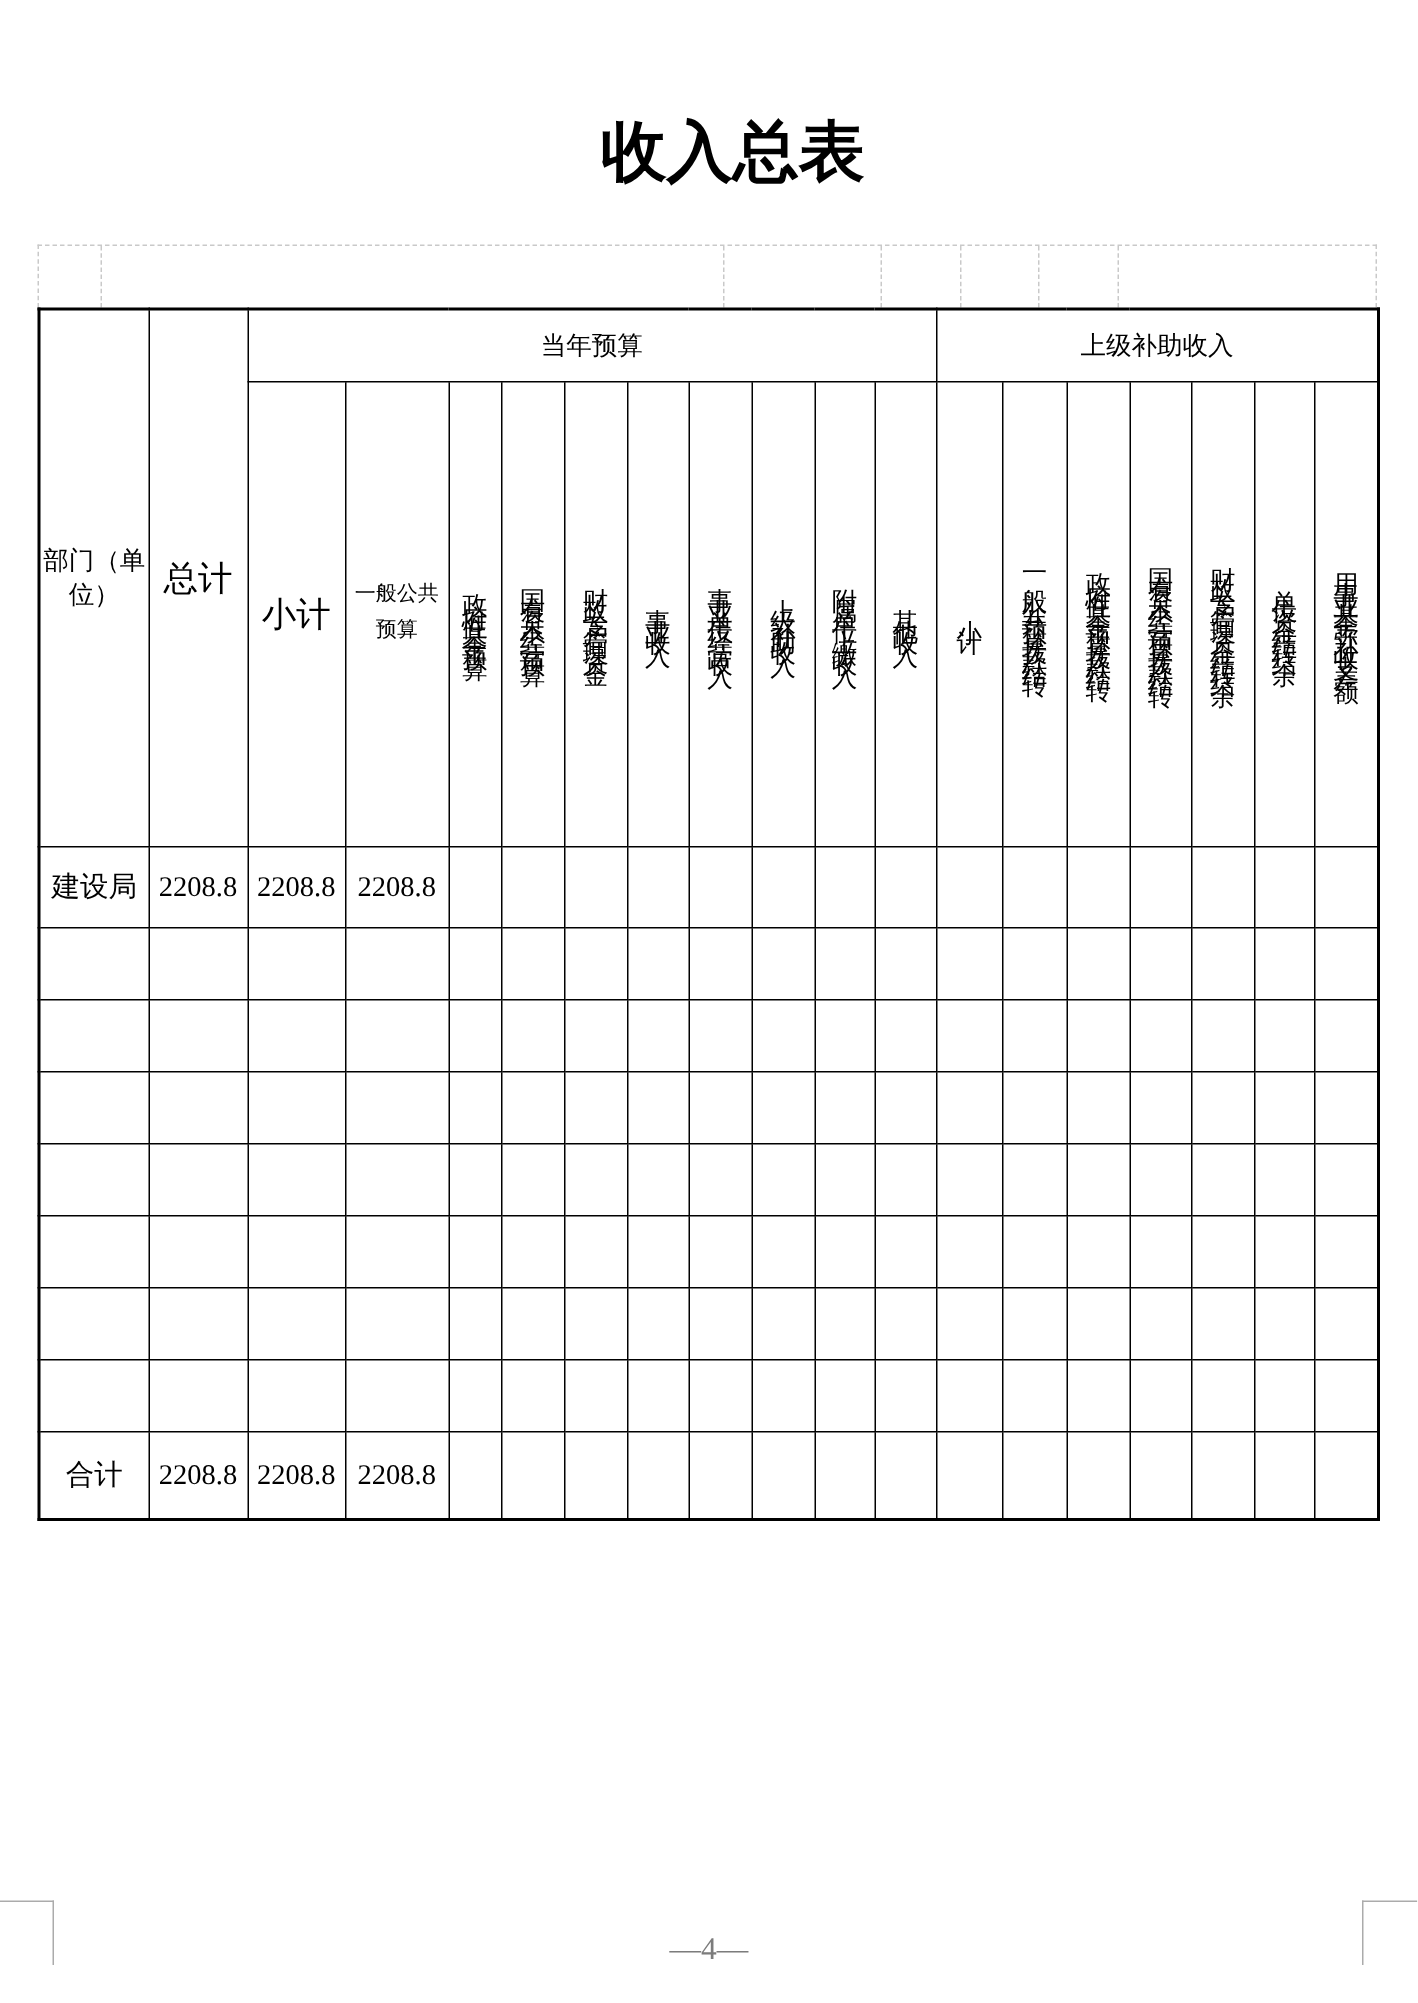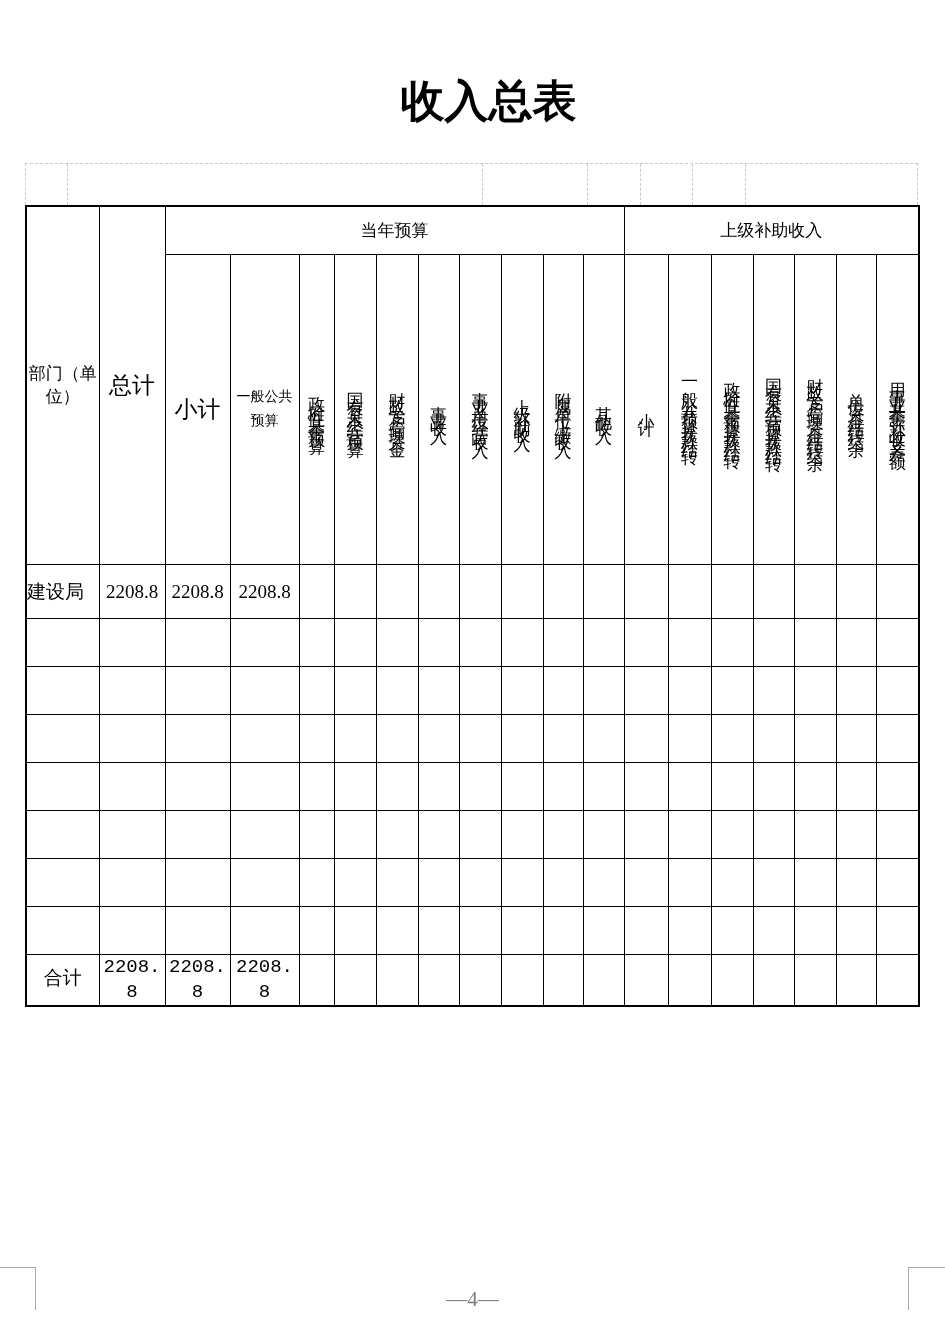--- a/index.html
+++ b/index.html
@@ -41,21 +41,21 @@
   th.plain { font-size:23px; }
   th.wrap-h { font-size:14px; padding:0 10px; line-height:24px; }
   th.v span {
     writing-mode:vertical-rl; text-orientation:upright;
     font-size:17px; letter-spacing:7px; display:inline-block;
   }
   td.num {
     font-size:19px; line-height:25px; padding:0 10px; word-break:break-all;
   }
   td.dept { font-size:19px; line-height:25px; padding:0 8px; }
-  td.dept.left { text-align:left; }
+  td.dept.left { text-align:center; }
   
   .cm { position:absolute; background:#ababab; }
   .cm-bl-h { left:0; top:1267px; width:36px; height:1px; }
   .cm-bl-v { left:35px; top:1267px; width:1px; height:43px; }
   .cm-br-h { left:908px; top:1267px; width:37px; height:1px; }
   .cm-br-v { left:908px; top:1267px; width:1px; height:43px; }
   .page-num {
     position:absolute; top:1286px; left:0; width:945px; text-align:center;
     font-size:21px; color:#7c7c7c; line-height:26px;
   }
@@ -287,21 +287,21 @@
           <td class="num"></td>
           <td class="num"></td>
           <td class="num"></td>
           <td class="num"></td>
           <td class="num"></td>
           <td class="num"></td>
           <td class="num"></td>
           <td class="num"></td>
           <td class="num"></td>
         </tr>
-        <tr style="height: 35px; font-family: Liberation Mono, monospace;">
+        <tr style="height: 59px;">
           <td class="dept">合计</td>
           <td class="num">2208.8</td>
           <td class="num">2208.8</td>
           <td class="num">2208.8</td>
           <td class="num"></td>
           <td class="num"></td>
           <td class="num"></td>
           <td class="num"></td>
           <td class="num"></td>
           <td class="num"></td>

